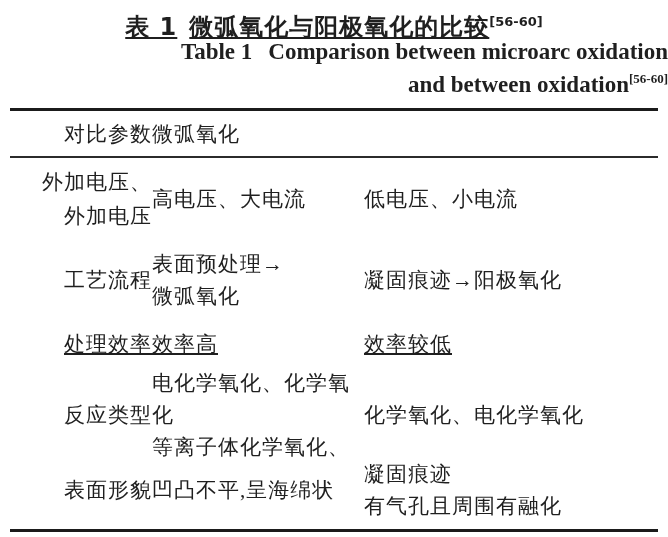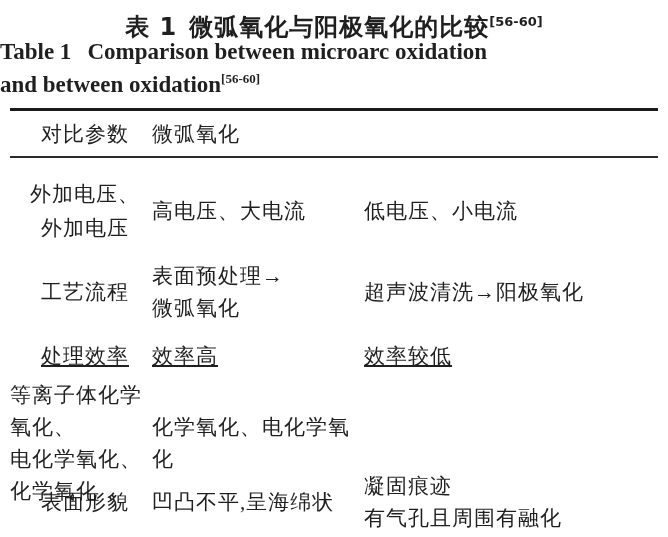--- a/index.html
+++ b/index.html
@@ -20,29 +20,31 @@
   }
   .title-zh {
     height: 32px;
     line-height: 32px;
     text-align: center;
     font-family: "DejaVu Sans", "Liberation Sans", sans-serif;
     font-weight: bold;
     font-size: 24px;
     letter-spacing: 1px;
     white-space: nowrap;
+    text-decoration: underline;
   }
   .title-zh .label { margin-right: 12px; }
   .title-en {
     line-height: 27px;
-    text-align: left;
+    text-align: right;
     font-family: "Liberation Serif", "DejaVu Serif", serif;
     font-weight: bold;
     font-size: 23px;
     white-space: nowrap;
+    margin-left: 48px;
   }
   .title-en .label { margin-right: 16px; }
   .sup {
     display: inline-block;
     font-size: 13px;
     font-weight: bold;
     vertical-align: 9px;
     letter-spacing: 0;
   }
   .table {
@@ -53,27 +55,27 @@
   }
   .trow {
     display: grid;
     grid-template-columns: 142px 212px 1fr;
     align-items: center;
   }
   .thead {
     height: 45px;
     border-bottom: 2px solid #2b2b2b;
   }
-  .r1 { height: 82px; margin-top: 12px; }
+  .r1 { height: 82px; }
   .r2 { height: 80px; }
   .r3 { height: 47px; text-decoration: underline; }
   .r4 { height: 84px; }
   .r5 { height: 78px; }
   .c1 {
-    text-align: center;
+    text-align: right;
     padding-left: 8px;
     line-height: 34px;
     letter-spacing: 1px;
   }
   .c2, .c3 {
     text-align: left;
     line-height: 32px;
     letter-spacing: 1px;
   }
 </style>
@@ -110,40 +112,43 @@
 
     <div class="trow r2">
       <div class="c1">
         <div>工艺流程</div>
       </div>
       <div class="c2">
         <div>表面预处理→</div>
         <div>微弧氧化</div>
       </div>
       <div class="c3">
-        <div>超声波清洗→阳极氧化</div>
+        <div>凝固痕迹→阳极氧化</div>
       </div>
     </div>
 
     <div class="trow r3">
       <div class="c1">
         <div>处理效率</div>
       </div>
       <div class="c2">
         <div>效率高</div>
       </div>
       <div class="c3">
         <div>效率较低</div>
       </div>
     </div>
 
     <div class="trow r4">
+      <div class="c1">
+        <div>反应类型</div>
+      </div>
       <div class="c2">
+        <div>电化学氧化、化学氧化</div>
         <div>等离子体化学氧化、</div>
-        <div>电化学氧化、化学氧化</div>
       </div>
       <div class="c3">
         <div>化学氧化、电化学氧化</div>
       </div>
     </div>
 
     <div class="trow r5">
       <div class="c1">
         <div>表面形貌</div>
       </div>

